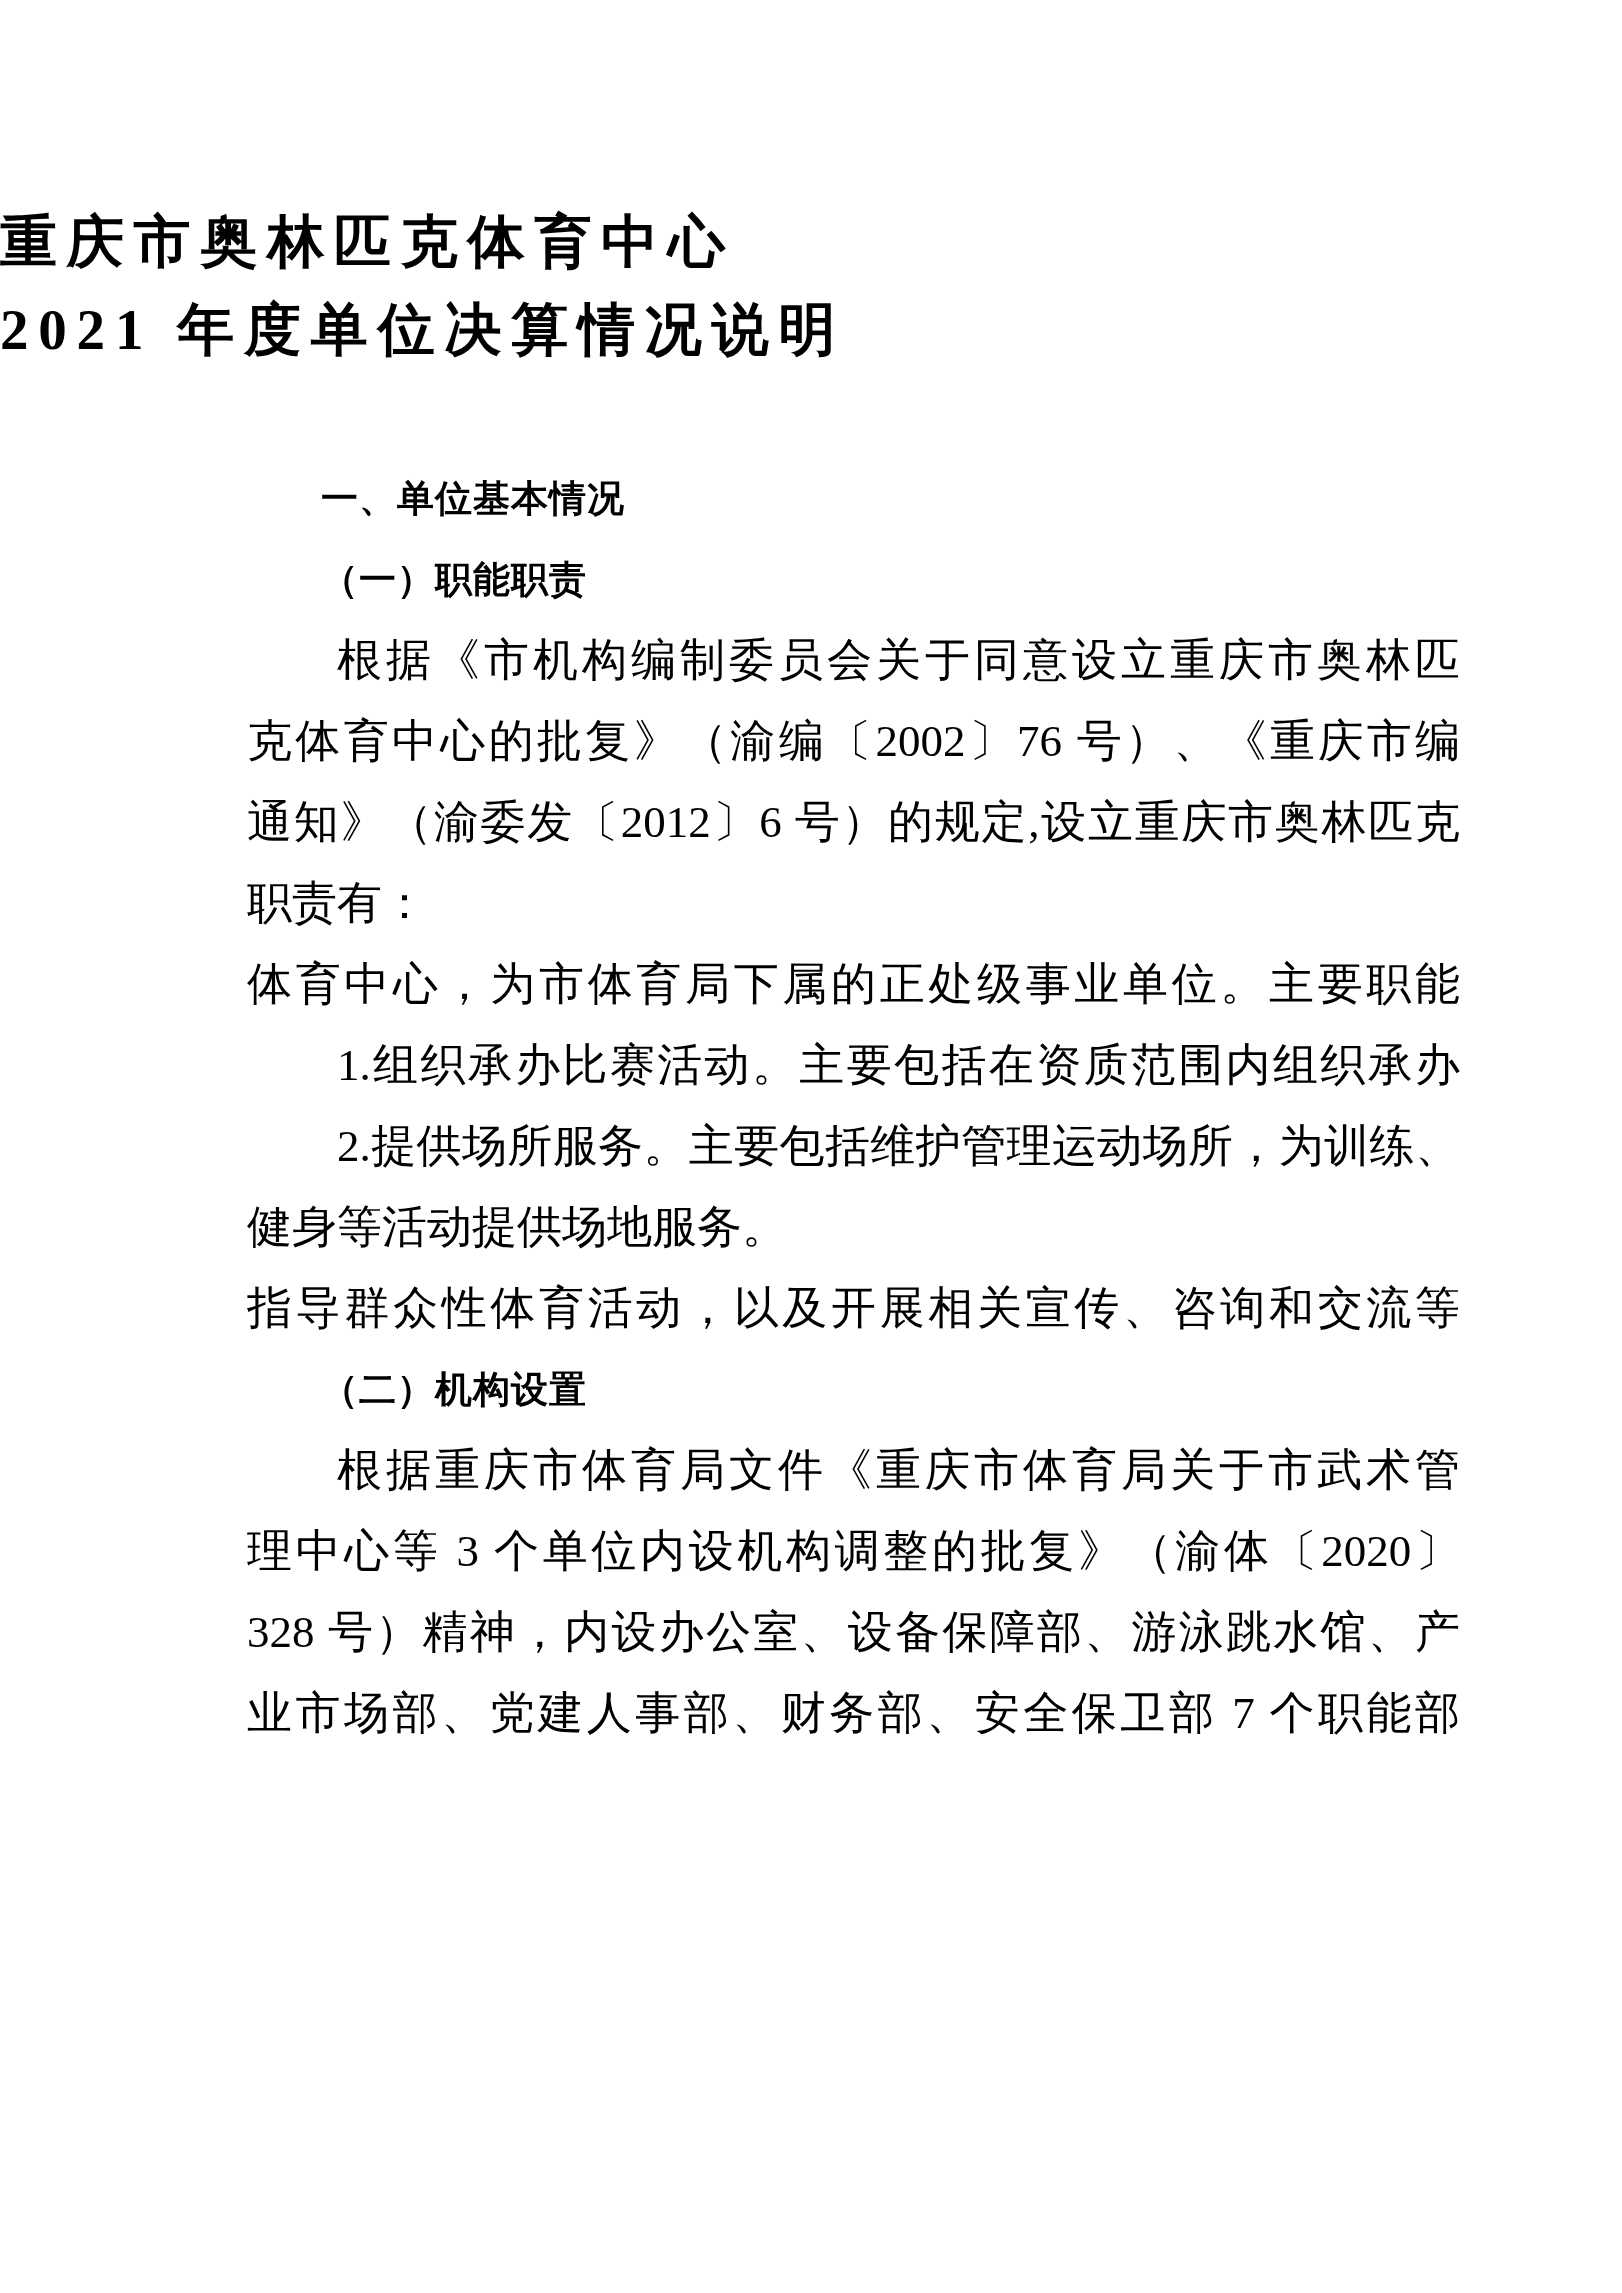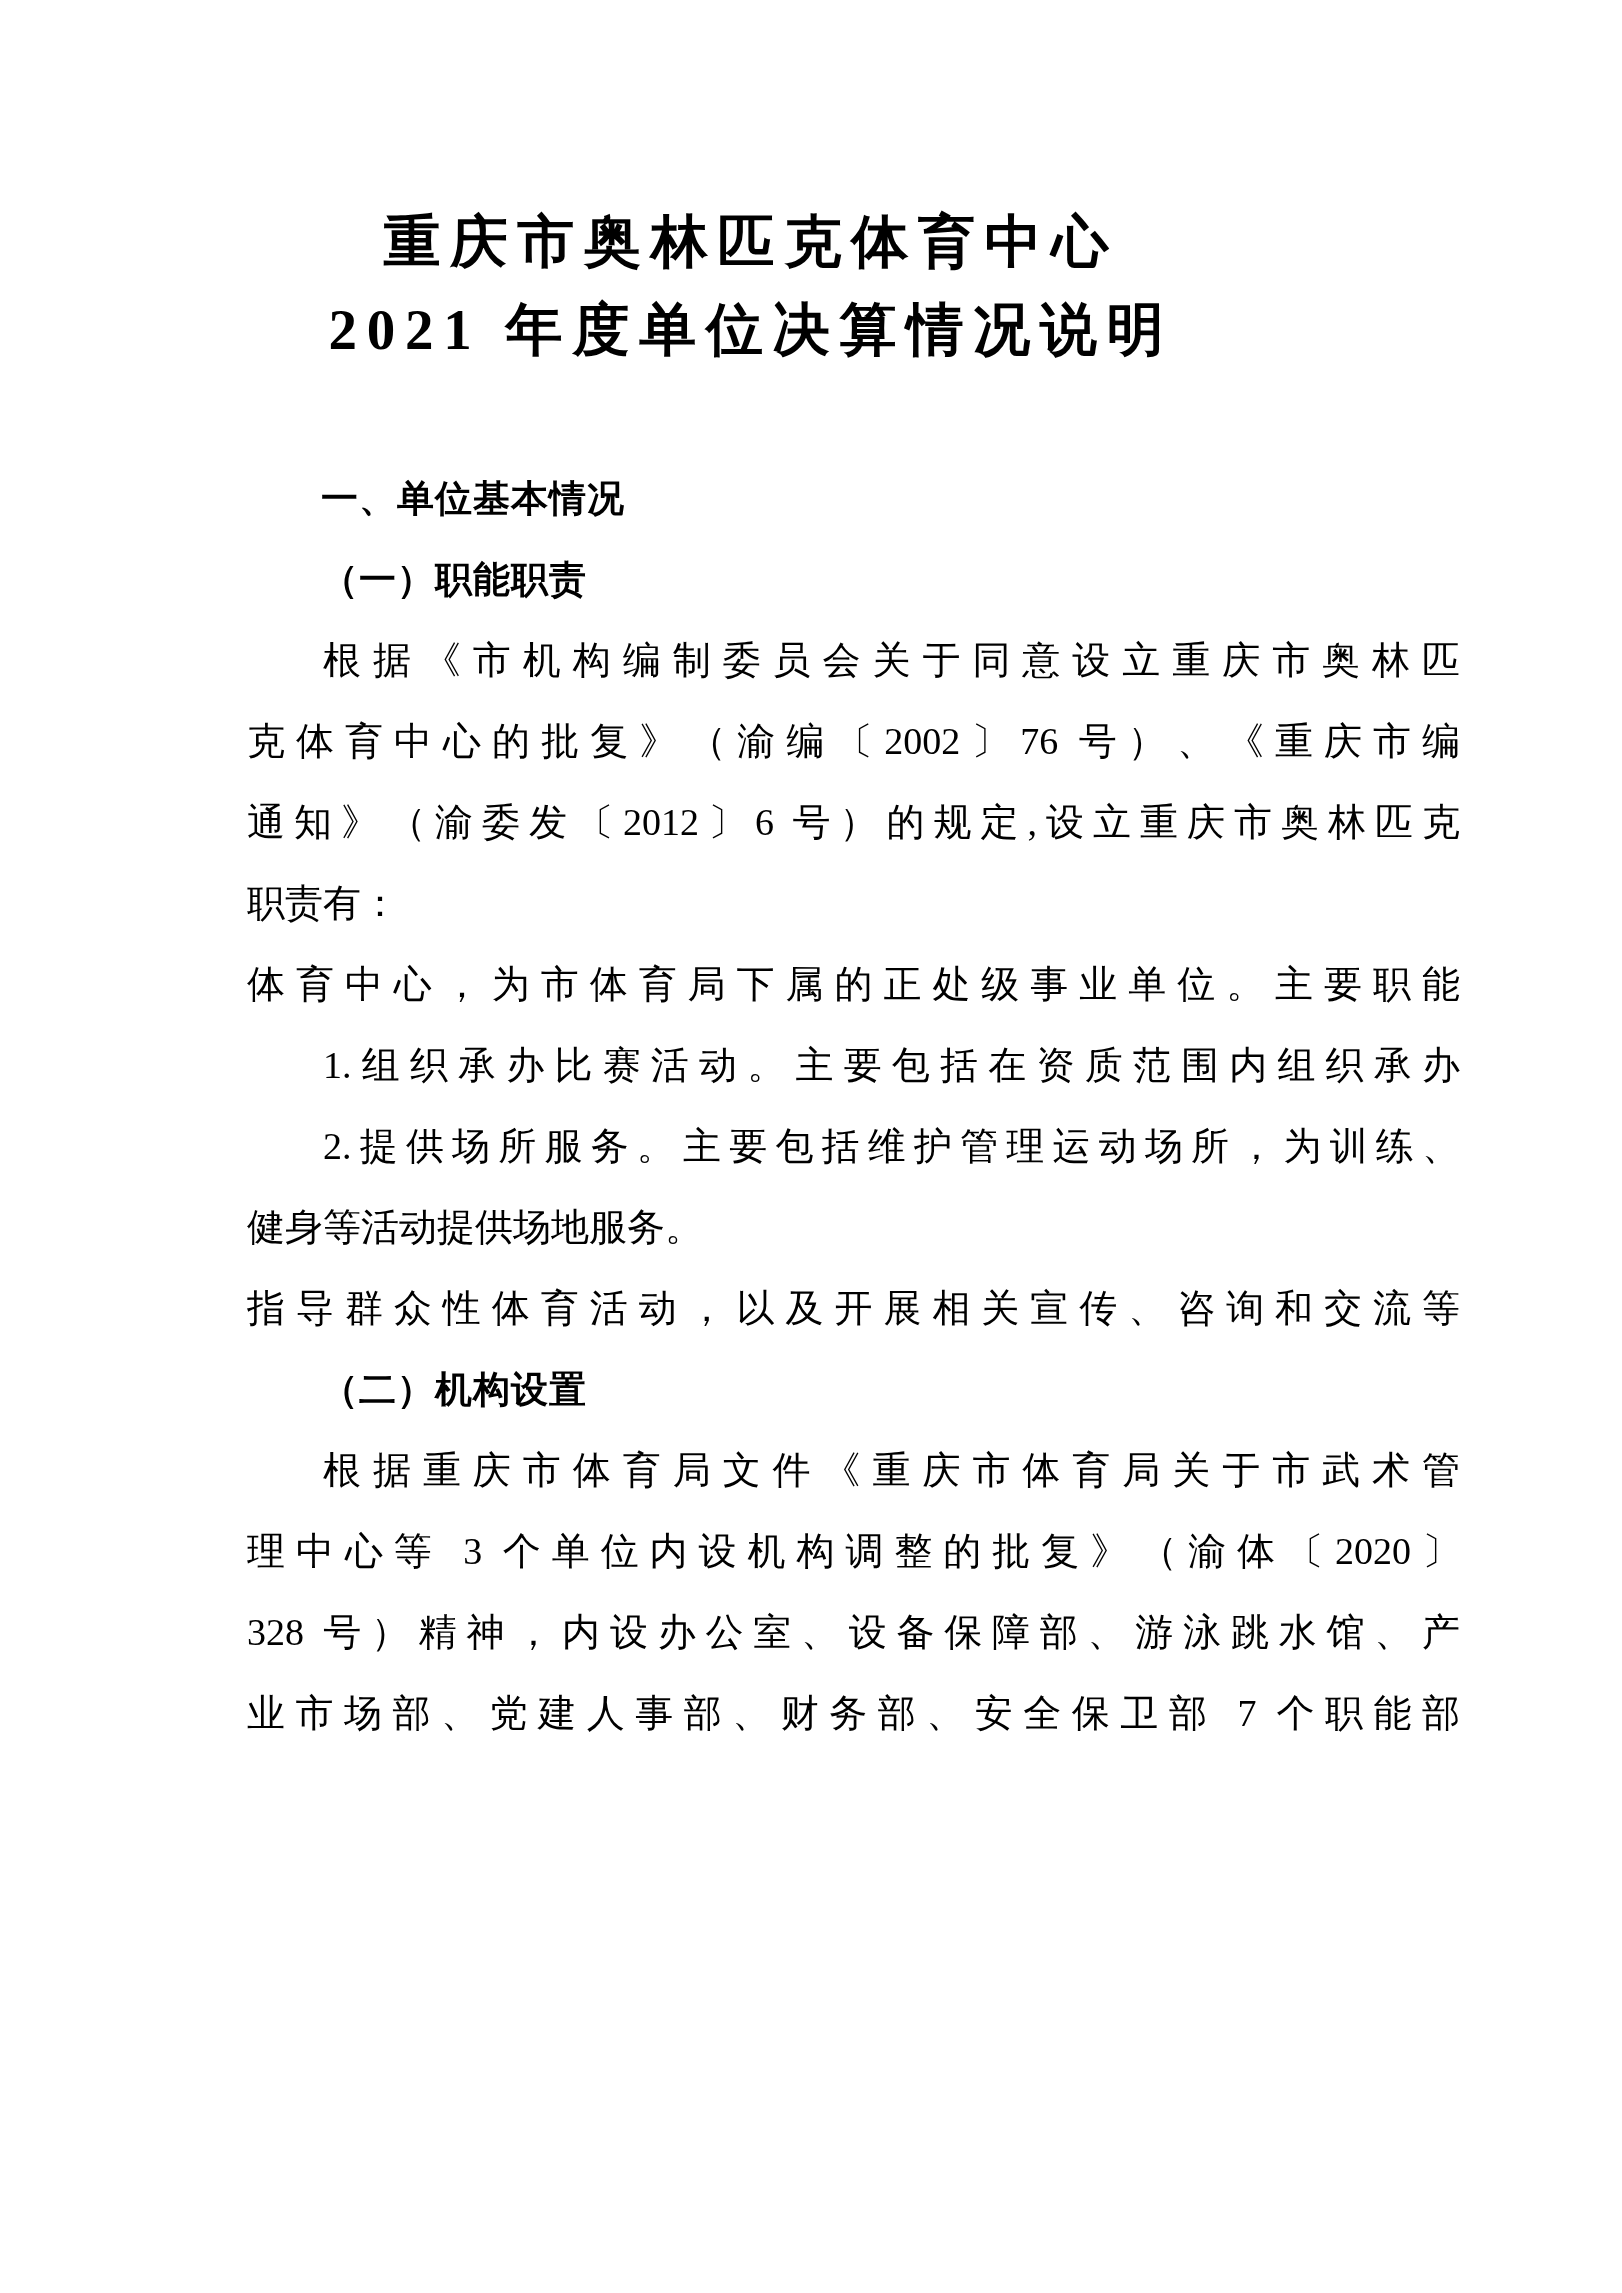--- a/index.html
+++ b/index.html
@@ -10,38 +10,37 @@
     background:#ffffff;
     color:#000000;
     overflow:hidden;
     font-family:"Liberation Serif","DejaVu Serif",serif;
   }
   .title-block{
     position:absolute;
     top:198px;
     left:0;
     width:1502px;
-    text-align:center;
   }
   .title-line{
     font-family:"Liberation Serif","DejaVu Serif",serif;
     font-weight:bold;
     font-size:57px;
     line-height:88px;
     letter-spacing:9.8px;
     white-space:nowrap;
   }
   .content{
     position:absolute;
     top:458px;
     left:247px;
     width:1213px;
   }
   .line{
-    font-size:38px;
+    font-size:45px;
     line-height:81px;
     height:81px;
     text-align:left;
   }
   .line.h1,.line.h2{
     font-family:"Liberation Sans","DejaVu Sans",sans-serif;
     font-weight:bold;
     font-size:37px;
     text-indent:2em;
     letter-spacing:1px;

